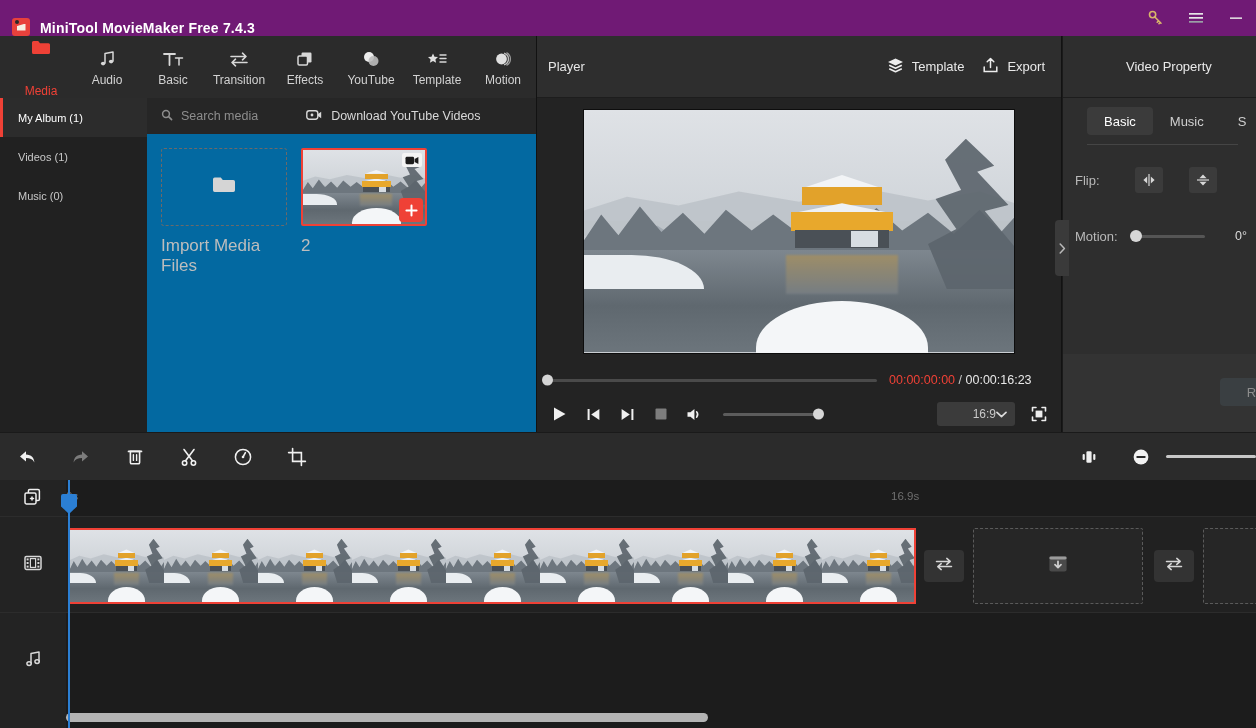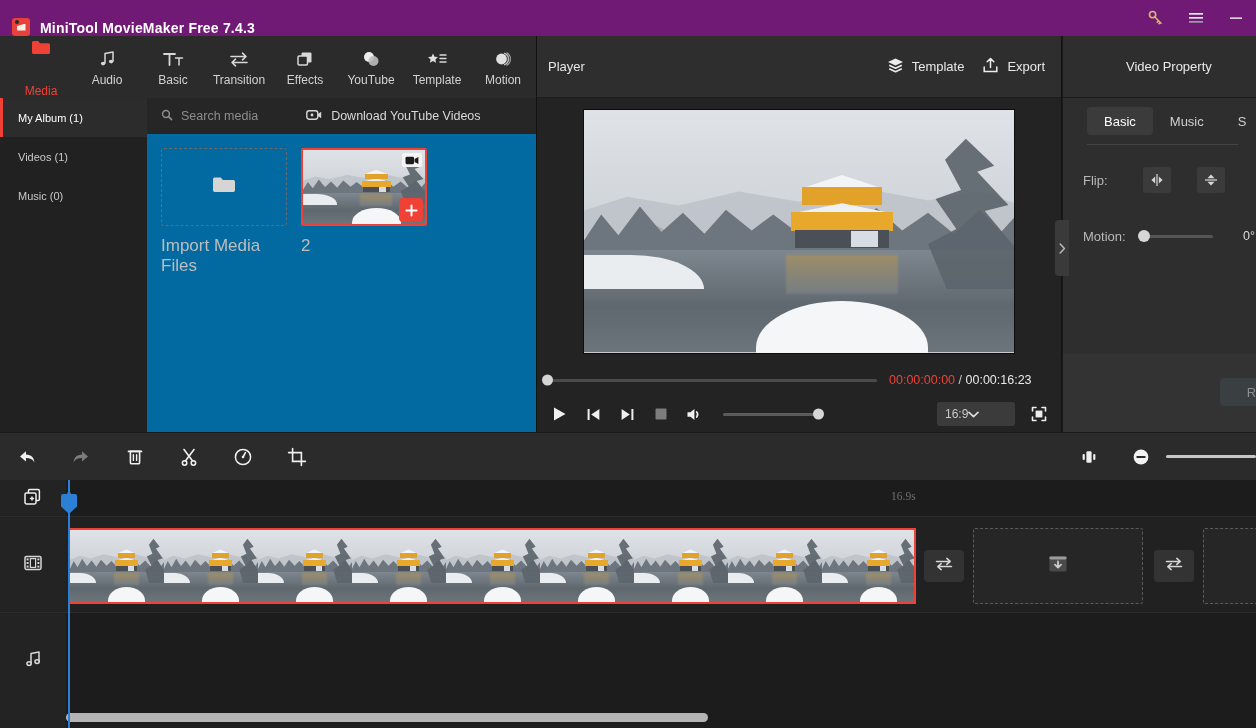--- a/index.html
+++ b/index.html
@@ -151,40 +151,40 @@
   .vol-track {
     width: 96px; height: 3px; background: #5c5c5c; border-radius: 2px; position: relative;
     margin-left: 4px;
   }
   .vol-knob {
     position: absolute; right: -5px; top: 50%; transform: translateY(-50%);
     width: 11px; height: 11px; border-radius: 50%; background: #d7d7d7;
   }
   .ratio-sel {
     margin-left: auto; width: 78px; height: 24px; background: #3b3b3b; border-radius: 3px;
-    display: flex; align-items: center; justify-content: flex-start;
+    display: flex; align-items: center; justify-content: flex-end;
     padding: 0 8px; font-size: 12px; color: #c9c9c9;
   }
   .fs-btn { width: 20px; height: 20px; display:flex; align-items:center; justify-content:center; }
 
   
   .rightpanel {
     position: absolute; left: 1063px; top: 36px; width: 193px; height: 396px;
     background: #2e2e2e;
   }
   .rp-head { height: 62px; display: flex; align-items: center; border-bottom: 1px solid #1d1d1d; padding-left: 45px; }
   .rp-title { margin-left: 18px; font-size: 13px; color: #e9e9e9; }
   .rp-tabs { height: 46px; display: flex; align-items: center; padding-left: 24px; gap: 0; }
   .rp-tab {
     height: 28px; padding: 0 17px; display: flex; align-items: center;
     font-size: 13px; color: #cfcfcf; border-radius: 4px;
   }
   .rp-tab.active { background: #3b3b3b; color: #ffffff; }
   .rp-divider { height: 1px; background: #454545; margin: 0 18px 0 24px; }
-  .rp-row { display: flex; align-items: center; padding-left: 20px; height: 42px; margin-top: 14px; }
+  .rp-row { display: flex; align-items: center; padding-left: 12px; height: 42px; margin-top: 14px; }
   .rp-label { width: 60px; font-size: 13px; color: #b9b9b9; }
   .rp-flipbtn {
     width: 28px; height: 26px; background: #3b3b3b; border-radius: 3px;
     display: flex; align-items: center; justify-content: center; margin-right: 26px;
   }
   .rot-track { width: 70px; height: 3px; background: #555; border-radius: 2px; position: relative; }
   .rot-knob { position: absolute; left: -5px; top: 50%; transform: translateY(-50%);
     width: 12px; height: 12px; border-radius: 50%; background: #d7d7d7; }
   .rot-val { margin-left: 30px; font-size: 12.5px; color: #dcdcdc; }
   .rp-footer { position: absolute; left: 0; bottom: 0; width: 193px; height: 78px; background: #333333; }
@@ -216,21 +216,20 @@
   }
   .tl-headcol { position: absolute; left: 0; top: 0; width: 66px; height: 248px; background: #232323; }
   .tl-addbtn { height: 36px; display: flex; align-items: center; justify-content: center; }
   .tl-trackicon {
     height: 96px; display: flex; align-items: center; justify-content: center;
     border-top: 1px solid #2c2c2c;
   }
   .tl-ruler {
     position: absolute; left: 66px; top: 0; width: 1190px; height: 36px;
     background: #1c1c1c;
-    font-family: Liberation Serif, serif;
   }
   .tl-tick { position: absolute; top: 10px; font-size: 11.5px; color: #6f6f6f; }
   .tl-body { position: absolute; left: 66px; top: 36px; width: 1190px; height: 192px; }
   .tl-vtrack { position: relative; height: 96px; border-top: 1px solid #2c2c2c; background:#212121; }
   .tl-atrack { position: relative; height: 96px; border-top: 1px solid #2c2c2c; background:#1c1c1c; }
   .clip {
     position: absolute; left: 2px; top: 11px; width: 848px; height: 76px;
     border: 2px solid #ef4136; overflow: hidden; display: flex;
   }
   .clip-frame { width: 94px; height: 100%; position: relative; overflow: hidden; flex: none; }

